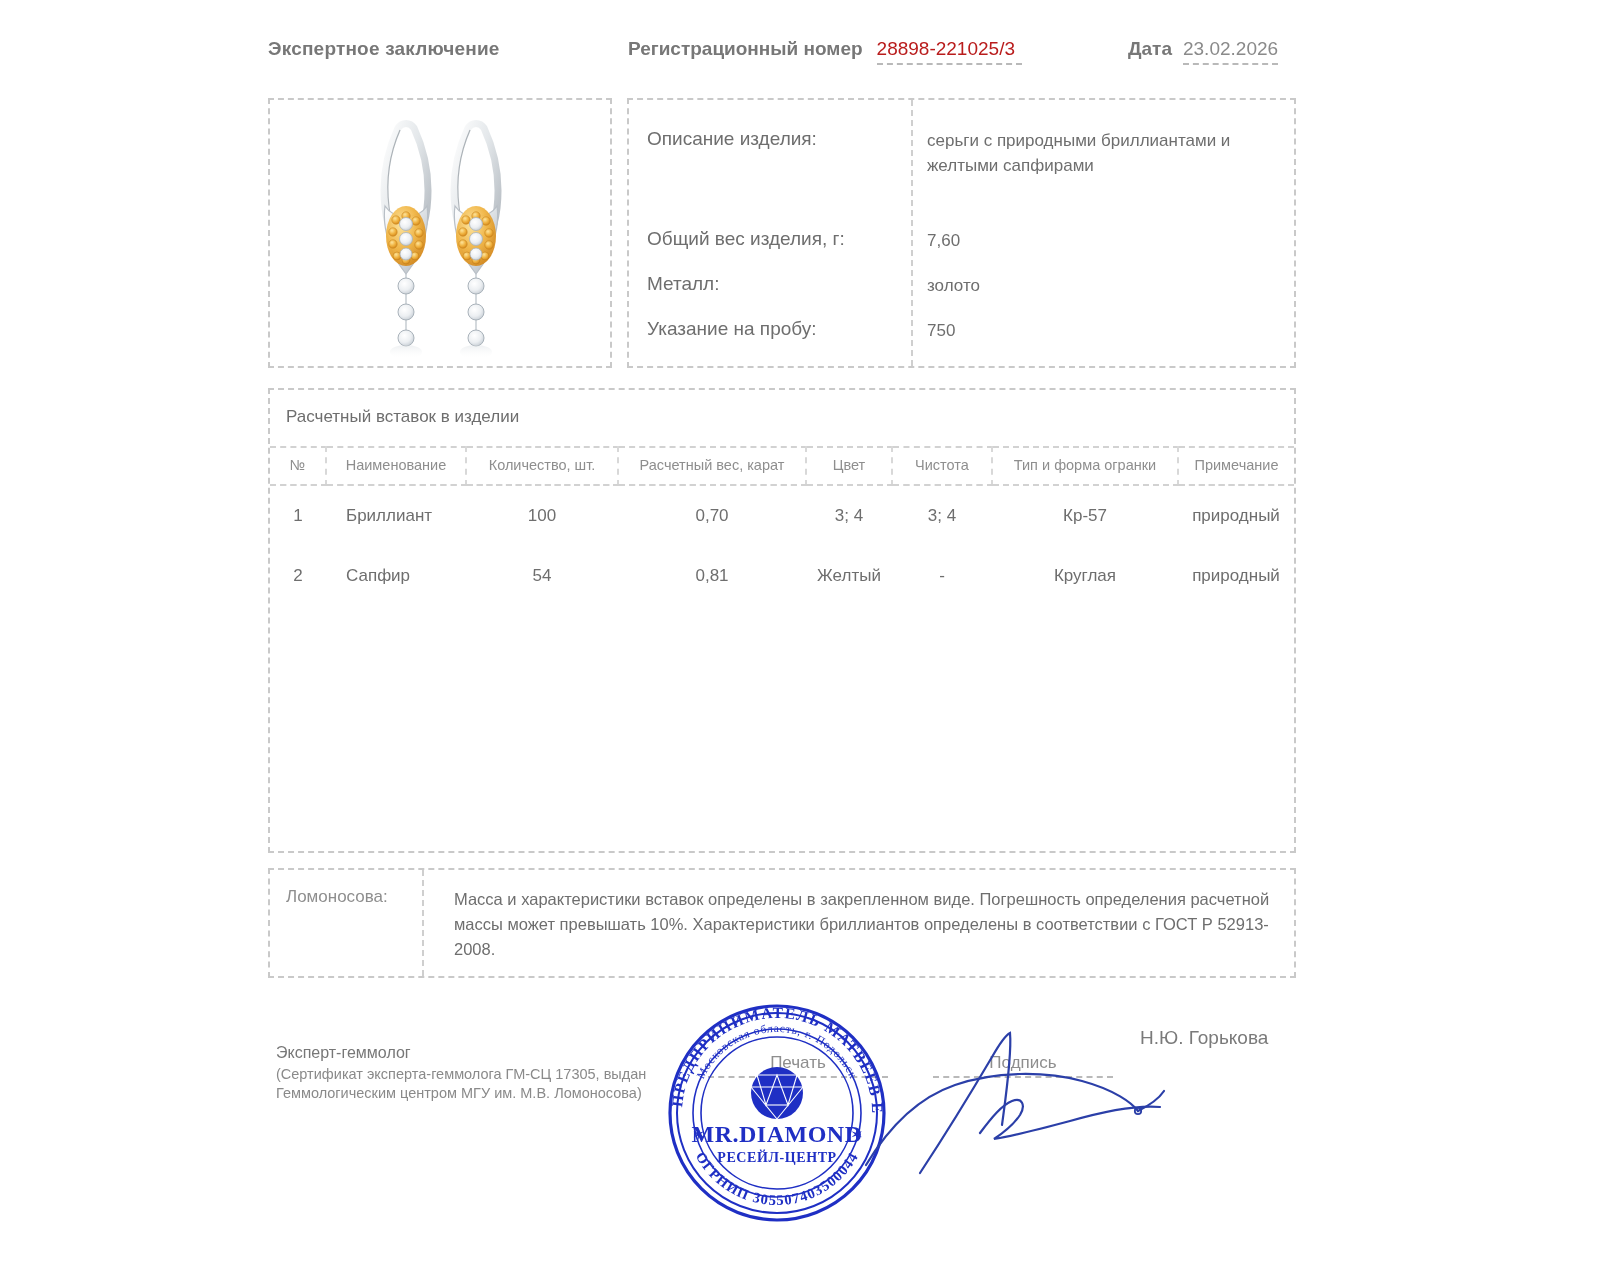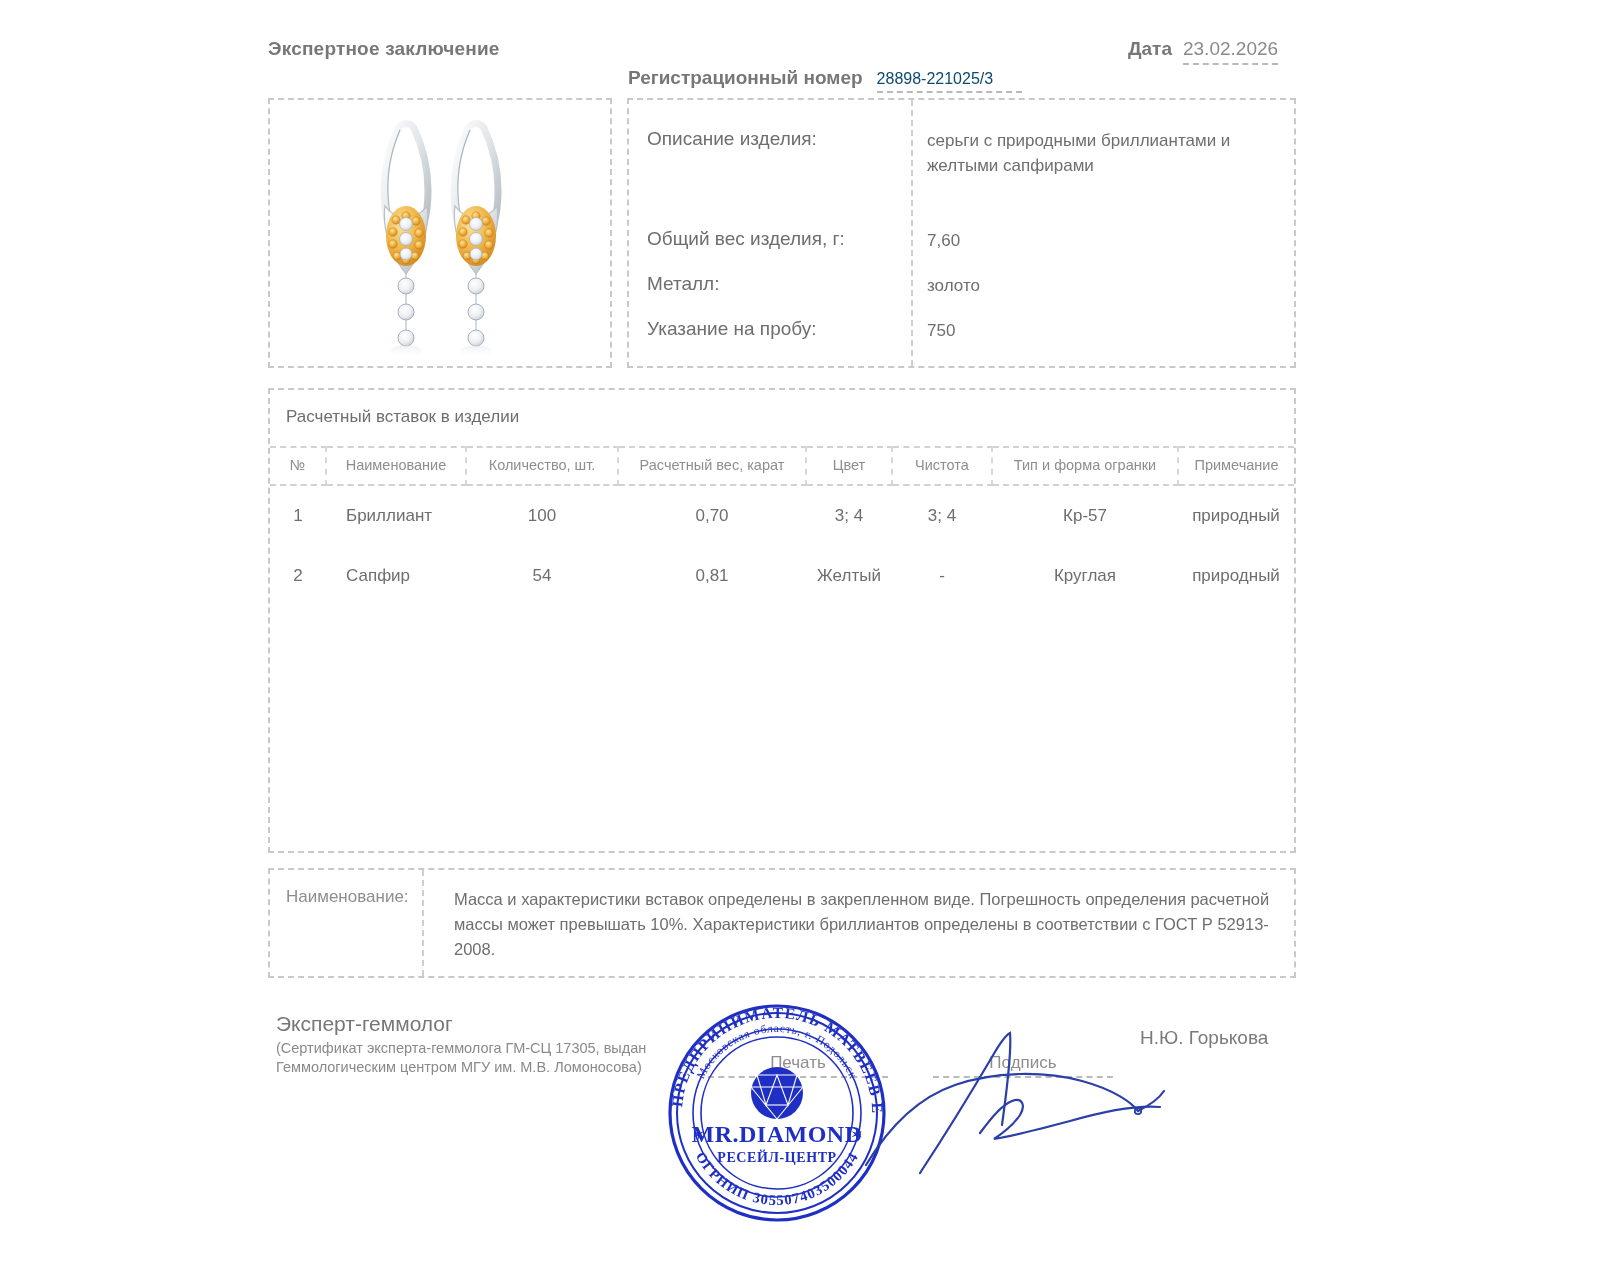--- a/index.html
+++ b/index.html
@@ -37,30 +37,29 @@
     letter-spacing: .2px;
     white-space: nowrap;
   }
   .reg-block {
     position: absolute;
     left: 360px;
     display: flex;
     align-items: baseline;
     gap: 14px;
     white-space: nowrap;
-    margin-top: 29px;
   }
   .reg-label {
     font-size: 19px;
     font-weight: bold;
     color: #777777;
   }
   .reg-value {
-    font-size: 16px;
-    color: #0c4a6e;
+    font-size: 19px;
+    color: #b91c1c;
     border-bottom: 2px dashed #b9b9b9;
     padding-bottom: 3px;
     min-width: 145px;
     display: inline-block;
   }
   .date-block {
     position: absolute;
     left: 860px;
     display: flex;
     align-items: baseline;
@@ -208,23 +207,24 @@
     color: #6e6e6e;
   }
 
   
   .expert-block {
     position: absolute;
     left: 276px; top: 1012px;
     width: 400px;
   }
   .expert-title {
-    font-size: 21px;
+    font-size: 16px;
     color: #777777;
     margin-bottom: 3px;
+    margin-top: 32px;
   }
   .expert-sub {
     font-size: 14.5px;
     line-height: 19px;
     color: #8a8a8a;
   }
 
   .signature-area {
     position: absolute;
     left: 650px; top: 995px;
@@ -448,21 +448,21 @@
             <td>Круглая</td>
             <td>природный</td>
           </tr>
         </tbody>
       </table>
     </div>
   </div>
 
   <div class="comments-box">
     <div class="comments-divider"></div>
-    <div class="comments-label">Наименование:</div>
+    <div class="comments-label">Ломоносова:</div>
     <div class="comments-text">Масса и характеристики вставок определены в закрепленном виде. Погрешность определения расчетной массы может превышать 10%. Характеристики бриллиантов определены в соответствии с ГОСТ Р 52913-2008.</div>
   </div>
 
   <div class="expert-block">
     <div class="expert-title">Эксперт-геммолог</div>
     <div class="expert-sub">(Сертификат эксперта-геммолога ГМ-СЦ 17305, выдан Геммологическим центром МГУ им. М.В. Ломоносова)</div>
   </div>
 
   <div class="signature-area">
 

